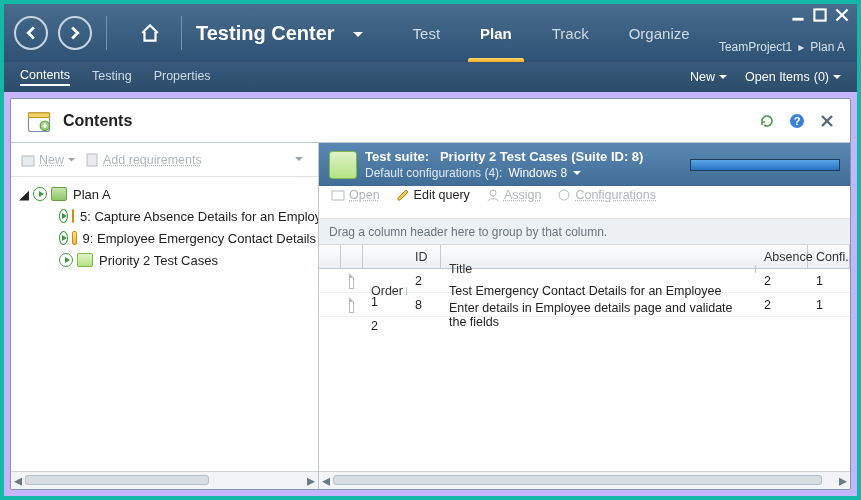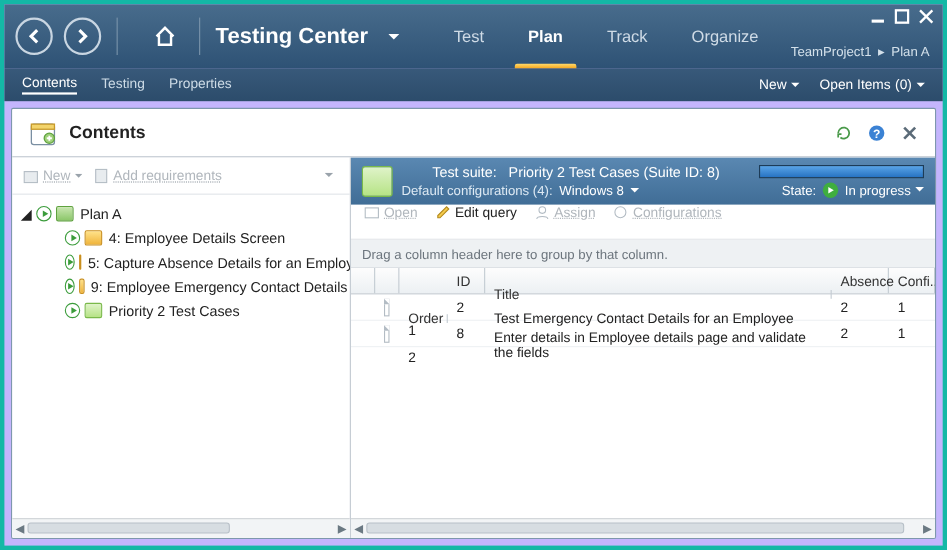--- a/index.html
+++ b/index.html
@@ -49,29 +49,29 @@
   .rootico { width:16px; height:14px; margin-right:6px; display:inline-block; background:linear-gradient(#c8e6b0,#8cc76a); border:1px solid #5fa23e; border-radius:2px;}
   .hscroll { height:18px; border-top:1px solid #d0d4d8; background:#f2f4f6; position:relative;}
   .hscroll .thumb{position:absolute; left:14px; top:3px; height:10px; width:60%; background:#d7dde2; border:1px solid #b8c0c8; border-radius:3px;}
   .hscroll .arL,.hscroll .arR{position:absolute;top:2px;width:12px;height:12px;display:flex;align-items:center;justify-content:center;color:#6b7983;}
   .hscroll .arL{left:1px;} .hscroll .arR{right:1px;}
   
   .rightpane { flex:1; display:flex; flex-direction:column; overflow:hidden;}
   .suitehdr { background: linear-gradient(to bottom,#5a88b2,#406d96); color:#fff; padding:6px 10px; display:flex; align-items:center; font-size:13px;}
   .suitehdr .shico { width:28px; height:28px; margin-right:8px; background:linear-gradient(#dff3c9,#b6e385); border:1px solid #7ab94a; border-radius:3px;}
   .suitehdr .lines { display:flex; flex-direction:column; gap:2px;}
-  .suitehdr .l1 { font-weight:400;margin-left:28px;}
+  .suitehdr .l1 { font-weight:700;}
   .suitehdr .l2 { font-size:12px; color:#dde9f3; display:flex; align-items:center; gap:6px;}
   .suitehdr .l2 .cfg { color:#fff; cursor:pointer;}
   .stateblk { margin-left:auto; display:flex; flex-direction:column; align-items:flex-end; gap:4px;}
   .progbar { width:150px; height:12px; border:1px solid #1d3c58; background:linear-gradient(to bottom,#5aa4e8,#2773c2);}
   .staterow { display:flex; align-items:center; gap:6px; font-size:12px;}
   .stplay { width:14px; height:14px; border-radius:50%; background:#3fae3f; display:inline-flex; align-items:center; justify-content:center;}
   .stplay::after{content:"";border-left:5px solid #fff;border-top:3px solid transparent;border-bottom:3px solid transparent;margin-left:1px;}
-  .rp-toolbar { height:32px; display:flex; align-items:flex-start; padding:0 12px; gap:16px; border-bottom:1px solid #e0e4e8; font-size:12.5px;}
+  .rp-toolbar { height:32px; display:flex; align-items:flex-end; padding:16px 12px; gap:16px; border-bottom:1px solid #e0e4e8; font-size:12.5px;}
   .rp-toolbar .tbtn.enabled { color:#222;}
   .grouphdr { height:26px; background:#eef1f3; color:#6c757d; font-size:12px; display:flex; align-items:center; padding:0 10px; border-bottom:1px solid #d6dbdf;}
   .grid { flex:1; overflow:auto; font-size:12.5px; color:#222;}
   .ghead { display:flex; height:24px; background:linear-gradient(#fdfdfd,#ecf0f3); border-bottom:1px solid #c3cbd2;}
   .gh { border-right:1px solid #c3cbd2; padding:4px 8px; font-weight:400; color:#333; display:flex; align-items:center;}
   .col-drag{width:22px;} .col-ico{width:22px;} .col-order{width:44px;margin-top:42px;} .col-id{width:34px;} .col-title{flex:1;margin-top:20px;} .col-pri{width:52px;} .col-cfg{width:42px;}
   .grow { display:flex; height:24px; border-bottom:1px solid #eef1f3; align-items:center;}
   .gc { padding:0 8px; border-right:1px solid transparent; display:flex; align-items:center;}
   .rowico { width:14px; height:16px; background:#fff; border:1px solid #b3bcc4; position:relative;}
   .rowico::after{content:"";position:absolute;right:-1px;top:-1px;border-top:5px solid #fff;border-left:5px solid #b3bcc4;}
@@ -221,25 +221,20 @@
                 <path d="M0 0 L4 4 L8 0" fill="#9aa3ab"></path>
               </svg>
             </div>
         </div>
         <div class="tree">
           <div class="tnode" style="padding-left:6px">
             <span class="expander">◢</span>
             <span class="play"></span>
             <span class="rootico"></span>
             <span>Plan A</span>
-          </div>
-          <div class="tnode lvl1">
-            <span class="play"></span>
-            <span class="suiteico"></span>
-            <span>4: Employee Details Screen</span>
           </div>
           <div class="tnode lvl1">
             <span class="play"></span>
             <span class="suiteico"></span>
             <span>5: Capture Absence Details for an Employee</span>
           </div>
           <div class="tnode lvl1">
             <span class="play"></span>
             <span class="suiteico"></span>
             <span>9: Employee Emergency Contact Details</span>
@@ -269,30 +264,20 @@
             <div class="l2">
               <span>Default configurations (4):</span>
               <span class="cfg"><span>Windows 8</span></span>
               <svg width="8" height="5">
                   <path d="M0 0 L4 4 L8 0" fill="#fff"></path>
                 </svg>
             </div>
           </div>
           <div class="stateblk">
             <div class="progbar"></div>
-            <div class="staterow">
-              <span>State:</span>
-              <span class="stplay"></span>
-              <span style="display:flex;align-items:center;gap:4px;">
-                <span>In progress</span>
-                <svg width="8" height="5">
-                    <path d="M0 0 L4 4 L8 0" fill="#fff"></path>
-                  </svg>
-              </span>
-            </div>
           </div>
         </div>
 
         <div class="rp-toolbar">
           <div class="tbtn disabled">
             <svg width="14" height="14">
                 <rect x="1" y="3" width="12" height="9" fill="none" stroke="#b3bcc4"></rect>
               </svg>
             <u class="dotted">Open</u>
           </div>

